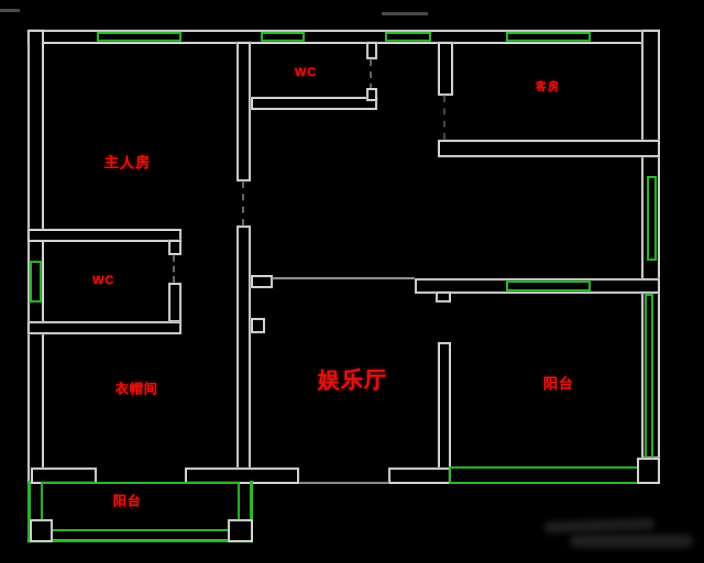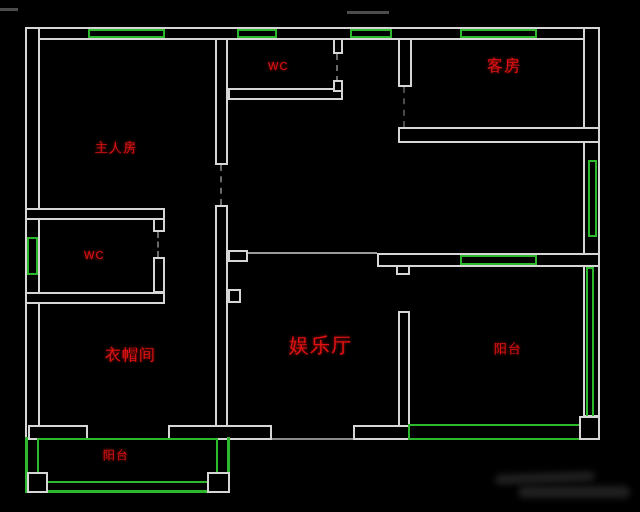--- a/index.html
+++ b/index.html
@@ -9,21 +9,21 @@
   .stage{width:640px;height:512px;position:relative;background:var(--bg);overflow:hidden;
          font-family:"Liberation Sans","DejaVu Sans",sans-serif;}
   .plan{position:absolute;inset:0;filter:blur(0.4px);}
   
   .w{position:absolute;border:2px solid var(--wall);background:var(--bg);box-sizing:border-box;}
   
   .win{position:absolute;border:2px solid var(--window);background:transparent;box-sizing:border-box;}
   .gline{position:absolute;background:var(--window);}
   .tline{position:absolute;background:var(--dim-line);}
   .dash{position:absolute;border-left:2px dashed #6a6a6a;width:0;}
-  .lbl{position:absolute;color:var(--label);font-weight:normal;white-space:nowrap;
+  .lbl{position:absolute;color:var(--label);font-weight:bold;white-space:nowrap;
        text-shadow:0 0 3px rgba(230,20,20,.85);letter-spacing:1px;}
   .artifact{position:absolute;background:#8a8a8a;opacity:.55;}
   .smudge{position:absolute;background:#202020;border-radius:8px;filter:blur(3px);}
 </style>
 </head>
 <body>
 
 <div class="stage">
   <div class="plan">
 
@@ -85,21 +85,21 @@
     <div class="w" style="left:579px;top:416px;width:21px;height:24px"></div>
 
     <div class="artifact" style="left:0;top:8px;width:18px;height:3px"></div>
     <div class="artifact" style="left:347px;top:11px;width:42px;height:3px"></div>
 
     <div class="smudge" style="left:495px;top:473px;width:100px;height:10px;transform:rotate(-2deg)"></div>
     <div class="smudge" style="left:518px;top:486px;width:112px;height:12px"></div>
 
     <div class="lbl" style="left:95px;top:139px;font-size:13px">主人房</div>
     <div class="lbl" style="left:268px;top:60px;font-size:11px">WC</div>
-    <div class="lbl" style="left:487px;top:56px;font-size:16px">客房</div>
+    <div class="lbl" style="left:487px;top:72px;font-size:10px">客房</div>
     <div class="lbl" style="left:84px;top:249px;font-size:11px">WC</div>
-    <div class="lbl" style="left:105px;top:345px;font-size:16px">衣帽间</div>
+    <div class="lbl" style="left:105px;top:345px;font-size:12px">衣帽间</div>
     <div class="lbl" style="left:289px;top:332px;font-size:20px">娱乐厅</div>
     <div class="lbl" style="left:103px;top:447px;font-size:12px">阳台</div>
     <div class="lbl" style="left:494px;top:340px;font-size:13px">阳台</div>
 
   </div>
 </div>
 
 </body></html>

